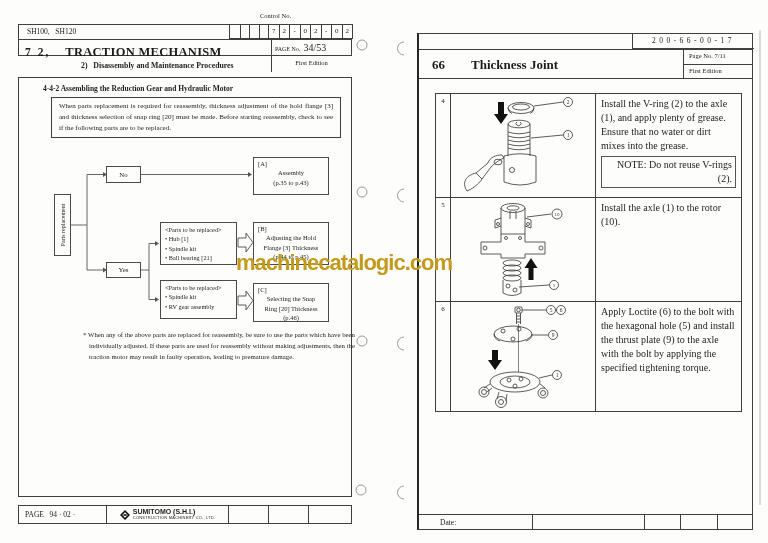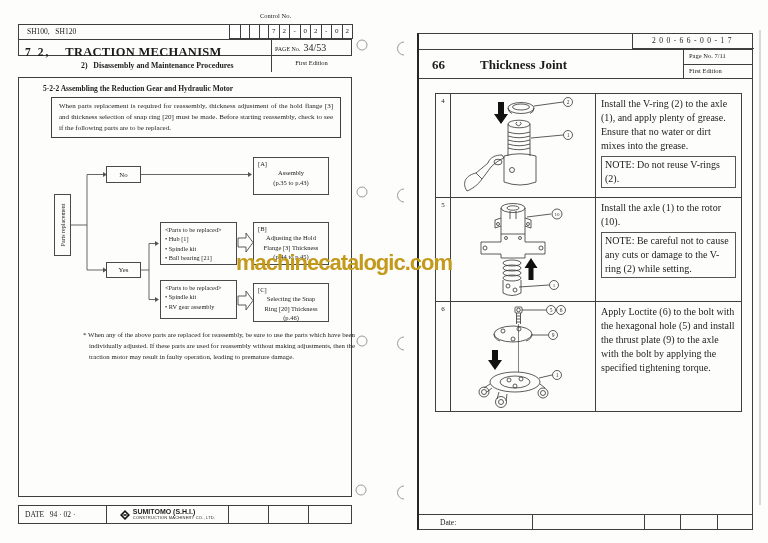--- a/index.html
+++ b/index.html
@@ -61,21 +61,21 @@
   .brand-sub{font-size:4px;line-height:1.4;letter-spacing:.2px;font-family:"Liberation Sans",sans-serif;}
   .fc-empty{flex:none;}
 
   
   #rp{left:417px;top:25px;width:336px;height:497px;box-sizing:border-box;
       border:1px solid #3f3f3f;border-left:2px solid #262626;margin-top:8px;}
   #rp-docno{left:213px;top:0;width:122px;height:15px;box-sizing:border-box;
             font-size:7.5px;letter-spacing:3.5px;text-align:center;padding-top:2px;}
   #rp-titlerow{left:0;top:15px;width:334px;height:30px;box-sizing:border-box;
                border-top:1px solid #3f3f3f;border-bottom:1px solid #3f3f3f;}
-  #rp-title-line{position:absolute;left:13px;top:7px;display:flex;align-items:baseline;gap:35px;
+  #rp-title-line{position:absolute;left:13px;top:7px;display:flex;align-items:baseline;gap:26px;
                  font-weight:bold;font-size:13px;}
   #rp-pagecol{position:absolute;left:264px;top:0;width:70px;height:29px;box-sizing:border-box;
               display:flex;flex-direction:column;}
   #rp-pagecol div{height:14.5px;box-sizing:border-box;font-size:6.5px;padding:2px 0 0 5px;}
   #rp-table{left:16px;top:59px;width:307px;height:319px;box-sizing:border-box;border:1px solid #3f3f3f;}
   .srow{display:flex;box-sizing:border-box;}
   .srow .numc{width:15px;box-sizing:border-box;border-right:1px solid #3f3f3f;
               font-size:7px;text-align:center;padding-top:3px;}
   .srow .figc{width:145px;box-sizing:border-box;border-right:1px solid #3f3f3f;position:relative;}
   .srow .txtc{flex:1;box-sizing:border-box;padding:3px 5px;font-size:10px;line-height:1.4;}
@@ -124,21 +124,21 @@
     <div id="lp-row2-right" class="bl">
       <div id="lp-pageno" class="bb">
         <span>PAGE No.</span><b>34/53</b>
       </div>
       <div id="lp-edition">First Edition</div>
     </div>
   </div>
 </div>
 
 <div class="abs b" id="lp-content">
-  <div class="abs" id="lp-heading">5-2-2 Assembling the Reduction Gear and Hydraulic Motor</div>
+  <div class="abs" id="lp-heading">4-4-2 Assembling the Reduction Gear and Hydraulic Motor</div>
   <div class="abs" id="lp-notice">When parts replacement is required for reassembly, thickness adjustment of the hold flange [3] and thickness selection of snap ring [20] must be made. Before starting reassembly, check to see if the following parts are to be replaced.</div>
 
   <svg class="abs" width="334" height="420" style="left:0;top:0;">
     <g stroke="#555" stroke-width="0.9" fill="none">
       <polyline points="52,147 68,147"></polyline>
       <polyline points="68,96.5 68,192"></polyline>
       <polyline points="68,96.5 84,96.5"></polyline>
       <polyline points="68,192 84,192"></polyline>
       <polyline points="122,96.5 230,96.5"></polyline>
       <polyline points="122,192 130,192"></polyline>
@@ -196,21 +196,21 @@
     <div class="ln">Selecting the Snap</div>
     <div class="ln">Ring [20] Thickness</div>
     <div class="ln">(p.46)</div>
   </div>
 
   <div class="abs" id="lp-footnote">* When any of the above parts are replaced for reassembly, be sure to use the parts which have been individually adjusted. If these parts are used for reassembly without making adjustments, then the traction motor may result in faulty operation, leading to premature damage.</div>
 </div>
 
 <div class="abs b" id="lp-footer">
   <div class="fc" id="fc-date">
-    <span>DATE</span>&nbsp;&nbsp;
+    <span>PAGE</span>&nbsp;&nbsp;
     <span>94 · 02 ·</span>
   </div>
   <div class="fc bl" id="fc-logo">
     <svg width="10" height="10" viewBox="0 0 10 10">
       <path d="M5,0 L10,5 L5,10 L0,5 Z M5,2.2 L2.2,5 L5,7.8 L7.8,5 Z" fill="#111" fill-rule="evenodd"></path>
       <rect x="3.4" y="4.2" width="3.2" height="1.6" fill="#111"></rect>
     </svg>
     <div>
       <div class="brand">SUMITOMO (S.H.I.)</div>
       <div class="brand-sub">CONSTRUCTION MACHINERY CO., LTD.</div>
@@ -269,21 +269,21 @@
           <polygon points="47,8 53,8 53,20 57,20 50,30 43,20 47,20" fill="#111"></polygon>
           <g font-size="5.5" fill="#333" text-anchor="middle">
             <text x="117" y="10">2</text>
             <text x="117" y="43">1</text>
           </g>
         </svg>
       </div>
       <div class="txtc">
         <div>Install the V-ring (2) to the axle (1), and apply plenty of grease.</div>
         <div>Ensure that no water or dirt mixes into the grease.</div>
-        <div class="noteb" style="min-width:120px;">NOTE: Do not reuse V-rings (2).</div>
+        <div class="noteb" style="min-width:120px;text-align:right;">NOTE: Do not reuse V-rings (2).</div>
       </div>
     </div>
 
     <div class="srow bb" style="height:104px;">
       <div class="numc">5</div>
       <div class="figc">
         <svg width="145" height="103" viewBox="0 0 145 103">
           <g stroke="#333" stroke-width="0.8" fill="none">
 
             <ellipse cx="62" cy="10" rx="12" ry="4.5"></ellipse>
@@ -320,21 +320,20 @@
 
           <polygon points="80,60 73.5,70 77.5,70 77.5,82 82.5,82 82.5,70 86.5,70" fill="#111"></polygon>
           <g font-size="5" fill="#333" text-anchor="middle">
             <text x="106" y="18">10</text>
             <text x="103" y="89">1</text>
           </g>
         </svg>
       </div>
       <div class="txtc">
         <div>Install the axle (1) to the rotor (10).</div>
-        <div class="noteb" style="max-width:130px;">NOTE: Be careful not to cause any cuts or damage to the V-ring (2) while setting.</div>
       </div>
     </div>
 
     <div class="srow" style="height:109px;">
       <div class="numc">6</div>
       <div class="figc">
         <svg width="145" height="108" viewBox="0 0 145 108">
           <g stroke="#333" stroke-width="0.8" fill="none">
 
             <rect x="64" y="5" width="7" height="6" rx="1"></rect>

